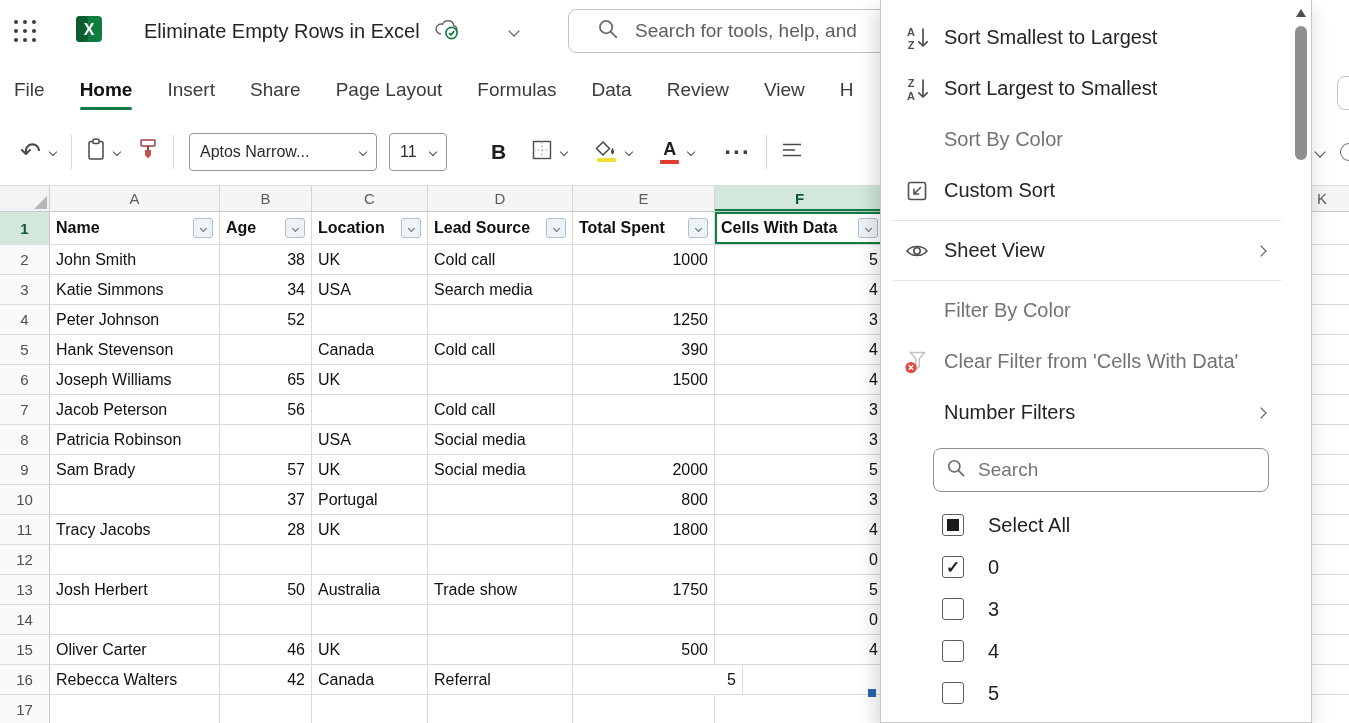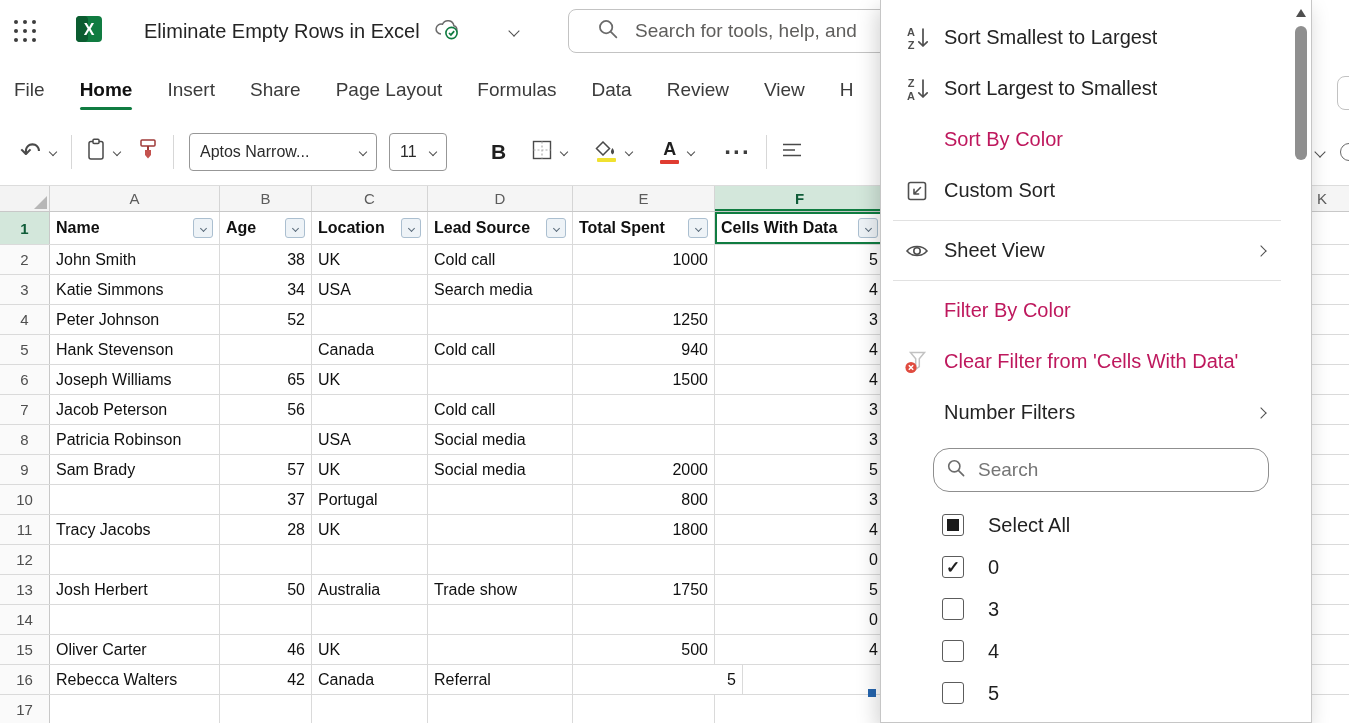--- a/index.html
+++ b/index.html
@@ -73,24 +73,24 @@
 .kstrip{position:absolute;top:186px;left:1312px;width:37px;height:537px;background:#fff}
 .khead{height:26px;background:#f5f5f5;border-bottom:1px solid #c8c8c8;font-size:15px;color:#5c5c5c;display:flex;align-items:center;padding-left:5px}
 .krow{height:30px;border-bottom:1px solid #dadada}
 .krow.first{height:33px}
 
 
 .fmenu{position:absolute;top:0;left:880px;width:432px;height:723px;background:#fff;border:1px solid #c6c6c6;border-top:none;box-shadow:-3px 8px 20px rgba(0,0,0,.18);z-index:30;padding-top:12px}
 .fm-item{height:51px;display:flex;align-items:center;padding:0 46px 0 23px;gap:14px;font-size:20px;color:#242424;cursor:pointer}
 .fm-item .fm-ico{width:26px;height:26px;flex:none;display:flex;align-items:center;justify-content:center}
 .fm-label{white-space:nowrap;overflow:hidden}
-.fm-item.disabled{color:#be185d;cursor:default}
+.fm-item.disabled{color:#737373;cursor:default}
 .fm-item .cv.right{margin-left:auto}
 .fm-div{height:1px;background:#e1e1e1;margin:4px 30px 4px 12px}
-.fsearch{margin:10px 0 0 52px;width:336px;height:44px;border:1px solid #8f8f8f;border-radius:16px;display:flex;align-items:center;padding-left:12px;gap:12px;cursor:text;background:#fff}
+.fsearch{margin:10px 0 0 52px;width:336px;height:44px;border:1px solid #8f8f8f;border-radius:8px;display:flex;align-items:center;padding-left:12px;gap:12px;cursor:text;background:#fff}
 .fsearch .ph{font-size:19px;color:#757575}
 .fchecks{margin-top:12px}
 .fm-check{height:42px;display:flex;align-items:center;gap:24px;padding-left:61px;font-size:20px;color:#1f1f1f;cursor:pointer}
 .cbox{width:22px;height:22px;border:1.5px solid #5c5c5c;border-radius:3px;display:flex;align-items:center;justify-content:center;font-size:17px;font-weight:bold;color:#1f1f1f;background:#fff;flex:none}
 .cfill{width:12px;height:12px;background:#1b1b1b;display:block}
 .fscroll{position:absolute;top:0;right:2px;width:16px;height:100%}
 .fscroll .up{position:absolute;top:9px;left:3px;width:0;height:0;border-left:5px solid transparent;border-right:5px solid transparent;border-bottom:8px solid #4f4f4f}
 .fscroll .thumb{position:absolute;top:26px;left:2px;width:12px;height:134px;background:#8f8f8f;border-radius:6px;cursor:grab}
 </style>
 </head>
@@ -300,21 +300,21 @@
         <div class="gcell" style="width: 145px;"></div>
         <div class="gcell num" style="width: 142px;">1250</div>
         <div class="gcell num" style="width: 170px;">3</div>
       </div>
       <div class="grow">
         <div class="rnum" style="width: 50px;">5</div>
         <div class="gcell" style="width: 170px;">Hank Stevenson</div>
         <div class="gcell num" style="width: 92px;"></div>
         <div class="gcell" style="width: 116px;">Canada</div>
         <div class="gcell" style="width: 145px;">Cold call</div>
-        <div class="gcell num" style="width: 142px;">940</div>
+        <div class="gcell num" style="width: 142px;">390</div>
         <div class="gcell num" style="width: 170px;">4</div>
       </div>
       <div class="grow">
         <div class="rnum" style="width: 50px;">6</div>
         <div class="gcell" style="width: 170px;">Joseph Williams</div>
         <div class="gcell num" style="width: 92px;">65</div>
         <div class="gcell" style="width: 116px;">UK</div>
         <div class="gcell" style="width: 145px;"></div>
         <div class="gcell num" style="width: 142px;">1500</div>
         <div class="gcell num" style="width: 170px;">4</div>

